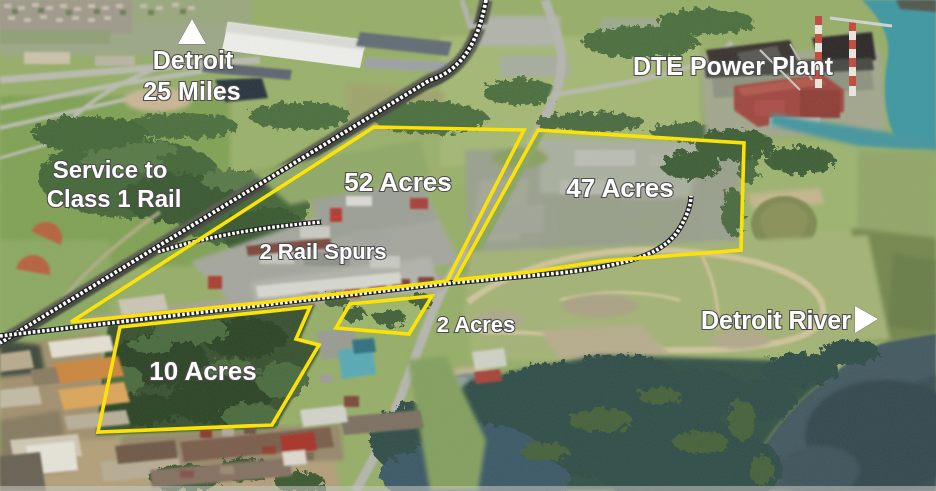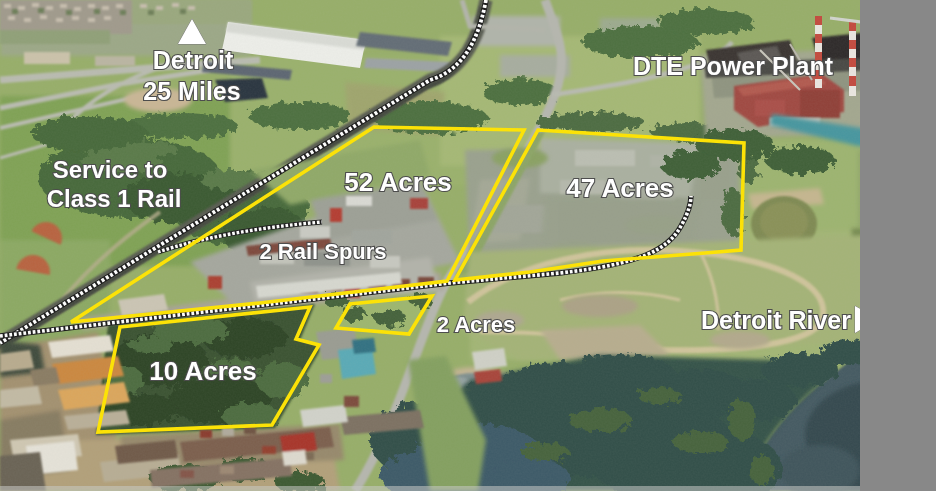--- a/index.html
+++ b/index.html
@@ -1,16 +1,16 @@
 <!DOCTYPE html>
 <html><head>
 <meta charset="utf-8">
 <style>
 html,body{margin:0;padding:0;background:#888;}
-#stage{position:relative;width:860px;height:491px;overflow:hidden;font-family:"Liberation Sans",sans-serif;}
+#stage{position:relative;width:936px;height:491px;overflow:hidden;font-family:"Liberation Sans",sans-serif;}
 svg{display:block;}
 </style>
 </head>
 <body>
 <div id="stage">
 <svg width="936" height="491" viewBox="0 0 936 491">
 <defs>
 <filter id="blur1" x="-30%" y="-30%" width="160%" height="160%">
           <feGaussianBlur stdDeviation="1.1"></feGaussianBlur>
         </filter>

